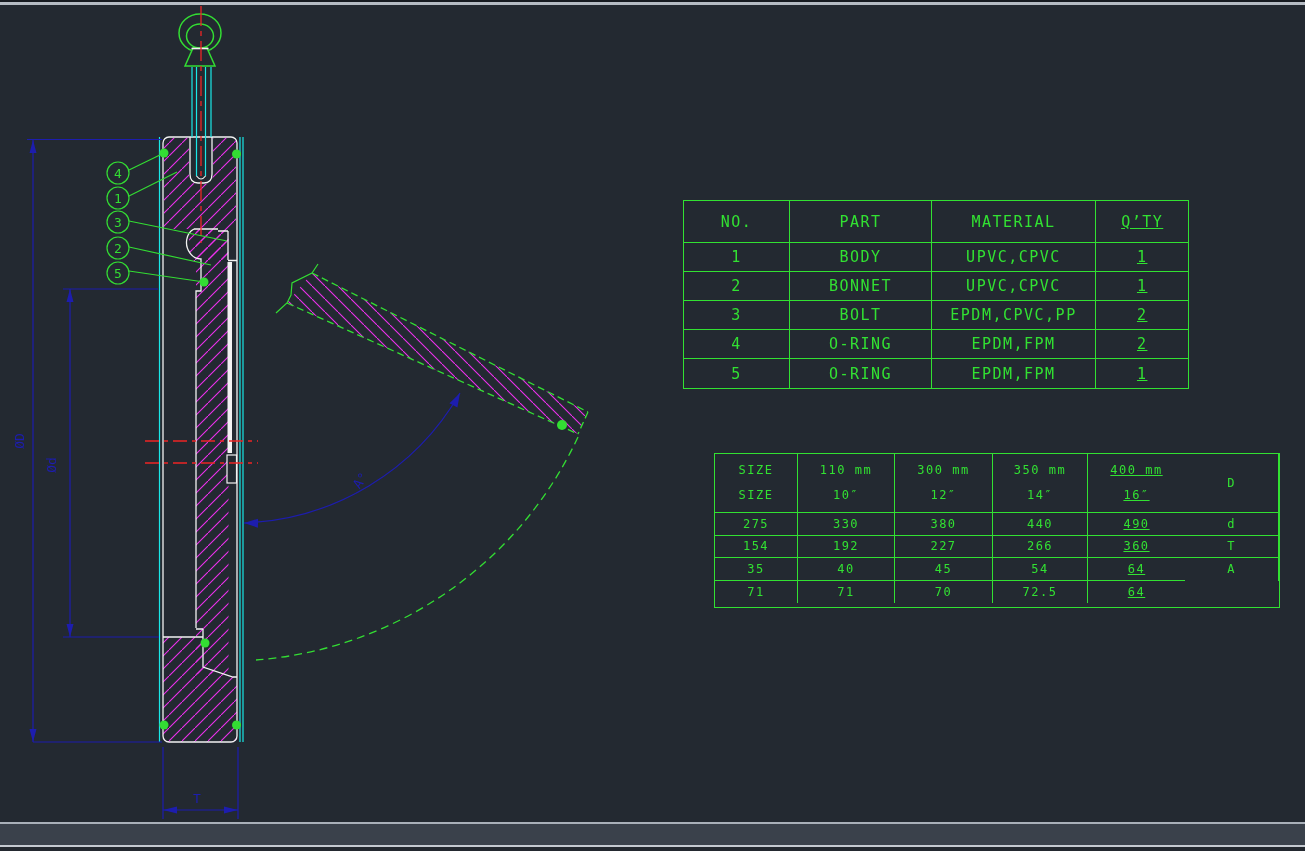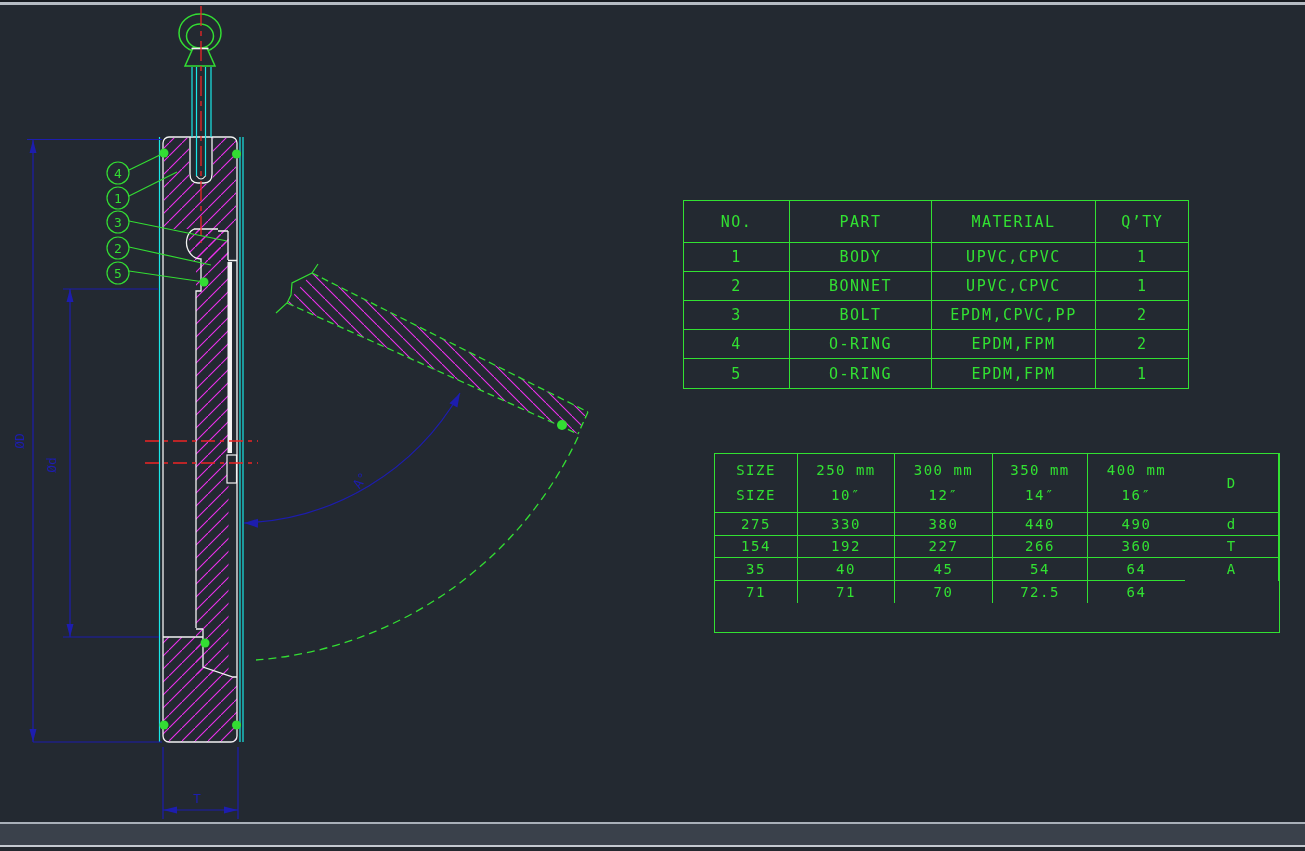--- a/index.html
+++ b/index.html
@@ -19,29 +19,29 @@
   .cad-table{
     position:absolute;display:grid;
     border:1.4px solid #32e132;color:#32e132;
     background:transparent;box-sizing:border-box;
   }
   .cad-table .cell{
     display:flex;align-items:center;justify-content:center;
     border-right:1.2px solid #32e132;border-bottom:1.2px solid #32e132;
     letter-spacing:1.5px;white-space:nowrap;overflow:hidden;
   }
-  .cad-table .cell.last-col{border-right:none;}
+  .cad-table .cell.last-col{border-right:none;text-decoration:underline;}
   .cad-table .cell.last-row{border-bottom:none;}
   .cad-table .two-line{flex-direction:column;line-height:25px;}
   #parts-table{left:683px;top:200px;width:506px;height:189px;
     grid-template-columns:106px 142px 164px 92.4px;
     grid-template-rows:42px repeat(5,29.1px);font-size:15px;}
-  #size-table{left:714px;top:453px;width:566px;height:180px;
+  #size-table{left:714px;top:453px;width:566px;height:155px;
     grid-template-columns:83px 97px 98px 95px 97px 94.4px;
-    grid-template-rows:59px repeat(4,22.6px);font-size:14px;}
+    grid-template-rows:59px repeat(4,22.6px);font-size:12px;}
 </style>
 </head>
 <body>
 
 <div class="screen">
 
   <svg class="draw" width="1305" height="823" viewBox="0 0 1305 823">
     <defs>
       <pattern id="hb" width="13" height="13" patternUnits="userSpaceOnUse">
         <path d="M-2,15 L15,-2" stroke="#ee2fee" stroke-width="1.1"></path>
@@ -174,21 +174,21 @@
       <div class="cell last-row">EPDM,FPM</div>
       <div class="cell last-col last-row">1</div>
     </div>
 
   <div id="size-table" class="cad-table">
       <div class="cell two-line">
         <div>SIZE</div>
         <div>SIZE</div>
       </div>
       <div class="cell two-line">
-        <div>250 mm</div>
+        <div>110 mm</div>
         <div>10″</div>
       </div>
       <div class="cell two-line">
         <div>300 mm</div>
         <div>12″</div>
       </div>
       <div class="cell two-line">
         <div>350 mm</div>
         <div>14″</div>
       </div>

